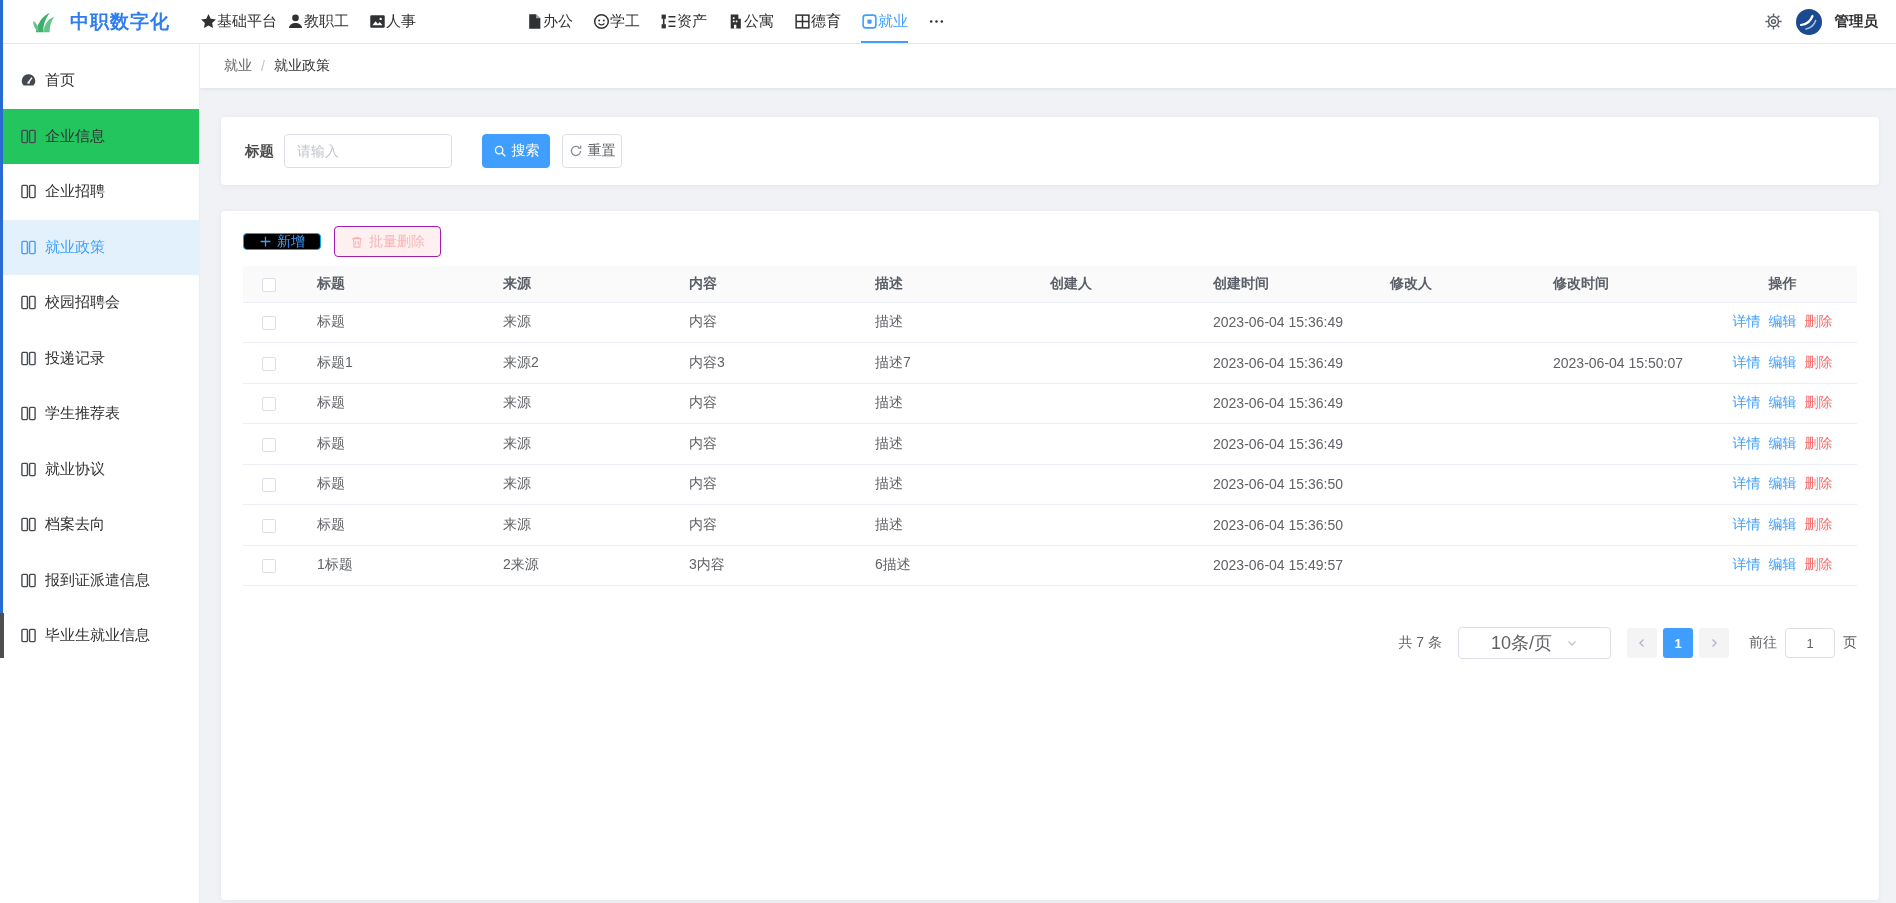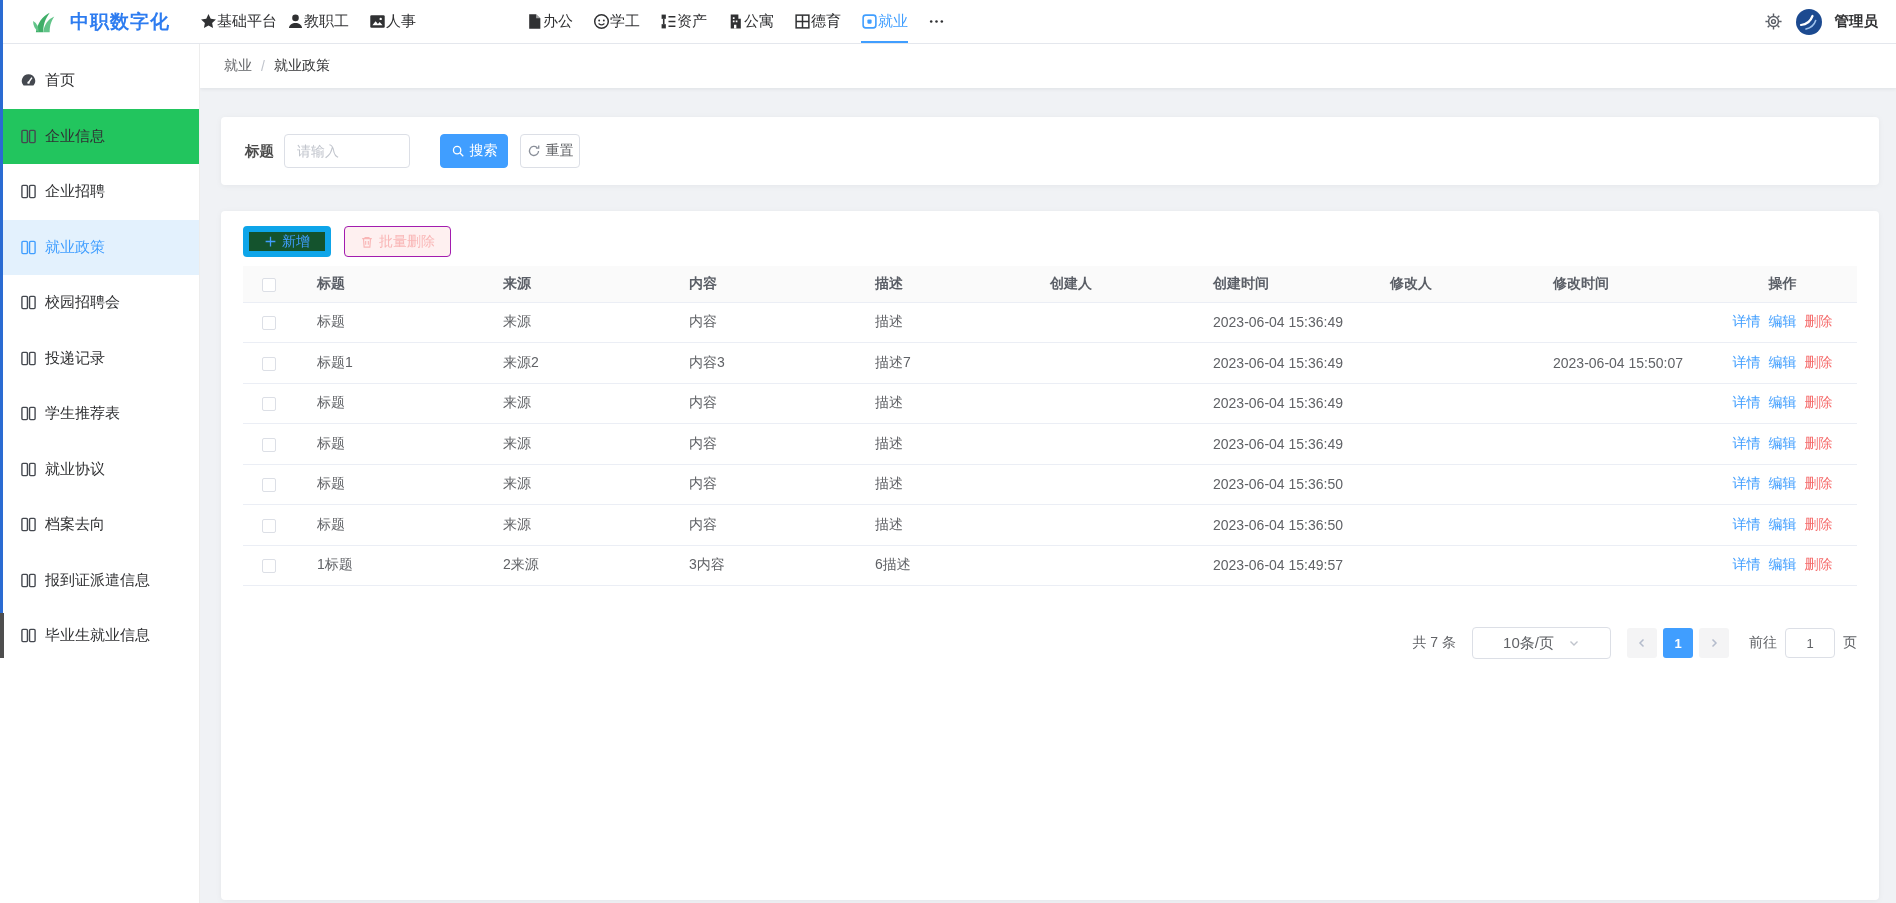--- a/index.html
+++ b/index.html
@@ -44,55 +44,55 @@
                     padding-left:24px; box-shadow:0 1px 4px rgba(0,21,41,.08); position:relative; z-index:5; }
   .bc-link { color:#606266; cursor:pointer; }
   .bc-sep { color:#c0c4cc; }
   .bc-current { color:#303133; }
   .page-body { padding:29px 17px 0 21px; }
 
   
   .search-card { height:68px; background:#fff; border-radius:4px; box-shadow:0 1px 6px rgba(0,21,41,.05);
                  display:flex; align-items:center; padding:0 24px; }
   .f-label { font-weight:bold; color:#4c4c4c; margin-right:10px; font-size:14.5px; }
-  .s-input { width:126px; height:34px; border:1px solid #dcdfe6; border-radius:4px; padding:0 12px;
+  .s-input { width:168px; height:34px; border:1px solid #dcdfe6; border-radius:4px; padding:0 12px;
              font-size:14px; color:#606266; outline:none; font-family:inherit; }
   .s-input::placeholder { color:#c0c4cc; }
   .btn { display:inline-flex; align-items:center; justify-content:center; gap:5px; border-radius:4px;
          font-size:14px; cursor:pointer; font-family:inherit; }
   .btn-search { width:68px; height:34px; background:#409eff; border:1px solid #409eff; color:#fff; margin-left:30px; }
   .btn-reset  { width:60px; height:34px; background:#fff; border:1px solid #dcdfe6; color:#606266; margin-left:12px; }
   .btn-reset .icon { color:#8a8f99; }
 
   
   .table-card { margin-top:26px; background:#fff; border-radius:4px; box-shadow:0 1px 6px rgba(0,21,41,.05);
                 height:689px; padding:15px 22px 0; position:relative; }
   .toolbar { display:flex; align-items:center; }
-  .btn-add { height:31px; padding:0 15px; background:#14532d; border:6px solid #0ea5e9; color:#409eff; }
+  .btn-add { height:17px; padding:0 15px; background:#000000; border:1px solid #0ea5e9; color:#409eff; }
   .btn-batch { height:31px; padding:0 15px; background:#fef0f0; border:1px solid #a21caf; color:#f9b6b6;
                margin-left:13px; cursor:not-allowed; }
   table { width:100%; border-collapse:collapse; table-layout:fixed; margin-top:9px; }
   thead th { height:36px; background:#fafafa; font-size:14px; font-weight:bold; color:#5a5e66;
              text-align:left; padding:0 8px 0 22px; border-bottom:1px solid #ebeef5; }
   tbody td { height:40.5px; font-size:14px; color:#606266; padding:0 8px 0 22px;
              border-bottom:1px solid #ebeef5; white-space:nowrap; overflow:hidden; }
   th.col-check, td.col-check { padding:0; text-align:center; }
   th.col-actions, td.col-actions { text-align:center; padding:0; }
   .checkbox { display:inline-block; width:14px; height:14px; border:1px solid #dcdfe6; border-radius:2px;
               background:#fff; vertical-align:middle; cursor:pointer; }
   .link { cursor:pointer; margin:0 4px; text-decoration:none; }
   .link.primary { color:#409eff; }
   .link.danger { color:#f56c6c; }
 
   
   .pagination { display:flex; align-items:center; justify-content:flex-end; margin-top:41px; height:32px;
                 color:#606266; font-size:14px; }
   .pg-total { margin-right:16px; }
-  .pg-size { width:139px; height:32px; border:1px solid #dcdfe6; border-radius:4px; display:flex;
-             align-items:center; justify-content:center; gap:14px; font-size:15px; color:#606266;
+  .pg-size { width:153px; height:32px; border:1px solid #dcdfe6; border-radius:4px; display:flex;
+             align-items:center; justify-content:center; gap:14px; font-size:18px; color:#606266;
              cursor:pointer; margin-right:16px; background:#fff; }
   .pg-size .icon { color:#c0c4cc; }
   .pg-btn { width:30px; height:30px; border:none; background:#f4f4f5; border-radius:3px; display:flex;
             align-items:center; justify-content:center; color:#b4bccc; cursor:pointer; }
   .pg-page { width:30px; height:30px; border:none; background:#409eff; color:#fff; border-radius:3px;
              font-size:13px; font-weight:bold; margin:0 6px; cursor:pointer; font-family:inherit; }
   .pg-goto { margin-left:20px; margin-right:8px; }
   .pg-input { width:50px; height:30px; border:1px solid #dcdfe6; border-radius:4px; text-align:center;
               font-size:13px; color:#606266; outline:none; font-family:inherit; }
   .pg-unit { margin-left:8px; }

